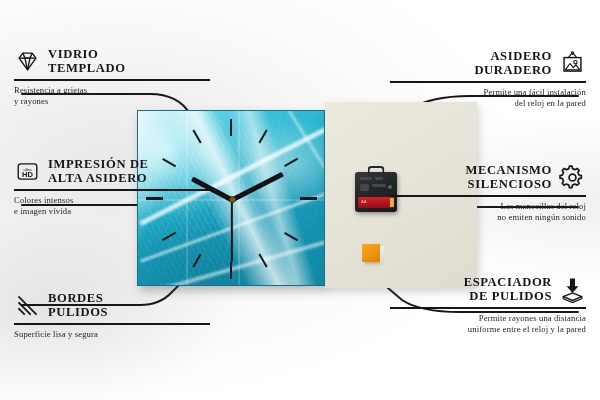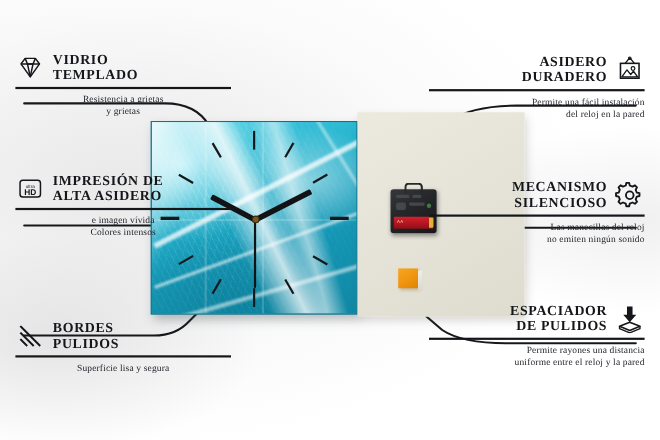--- a/index.html
+++ b/index.html
@@ -27,21 +27,21 @@
   .feat .titles{display:flex;flex-direction:column;line-height:1.06;}
   .feat.right .titles{align-items:flex-end;text-align:right;}
   .t1,.t2{
     font-family:"Liberation Serif", serif;
     font-weight:700;font-size:12.6px;letter-spacing:.6px;color:#15161a;
     white-space:nowrap;
   }
   .rule{height:1.6px;background:#15161a;margin:4px 0 4px 0;width:100%;}
   .sub{
     font-family:"Liberation Serif", serif;
-    font-size:8.6px;line-height:1.32;color:#22242a;letter-spacing:.15px;text-align:center;
+    font-size:8.6px;line-height:1.32;color:#22242a;letter-spacing:.15px;
   }
   .feat.right .sub{text-align:right;}
   .ico{width:27px;height:27px;flex:0 0 27px;display:block;}
 
   
   #f-vidrio{left:14px;top:48px;}
   #f-impresion{left:14px;top:158px;}
   #f-bordes{left:14px;top:292px;}
   
   #f-asidero{left:390px;top:50px;}
@@ -206,40 +206,40 @@
         </g>
       </svg>
       <div class="titles">
         <span class="t1">VIDRIO</span>
         <span class="t2">TEMPLADO</span>
       </div>
     </div>
     <div class="rule"></div>
     <div class="sub">
       <div>Resistencia a grietas</div>
-      <div>y grietas</div>
+      <div>y rayones</div>
     </div>
   </div>
 
   <div class="feat left" id="f-impresion">
     <div class="head">
       <svg class="ico" viewBox="0 0 32 32">
         <rect x="5" y="7" width="22" height="18" rx="3" fill="none" stroke="#15161a" stroke-width="1.6"></rect>
         <text x="16" y="15" text-anchor="middle" font-family="Liberation Sans, sans-serif" font-size="5" fill="#15161a">ultra</text>
         <text x="16" y="23" text-anchor="middle" font-family="Liberation Sans, sans-serif" font-size="9" font-weight="bold" fill="#15161a">HD</text>
       </svg>
       <div class="titles">
         <span class="t1">IMPRESIÓN DE</span>
         <span class="t2">ALTA ASIDERO</span>
       </div>
     </div>
     <div class="rule"></div>
     <div class="sub">
+      <div>Colores intensos</div>
       <div>e imagen vívida</div>
-      <div>Colores intensos</div>
     </div>
   </div>
 
   <div class="feat left" id="f-bordes">
     <div class="head">
       <svg class="ico" viewBox="0 0 32 32">
         <g stroke="#15161a" stroke-width="2.1" stroke-linecap="square">
           <path d="M6 6 L26 26"></path>
             <path d="M6 13 L19 26"></path>
             <path d="M6 20 L12 26"></path>

